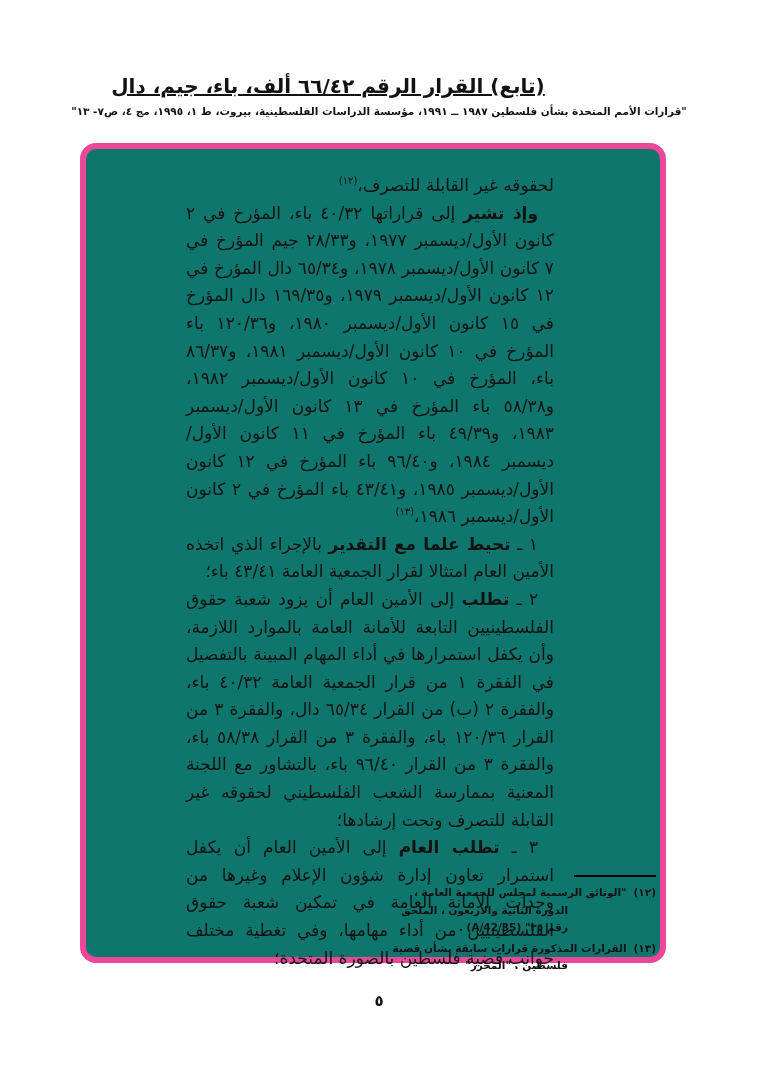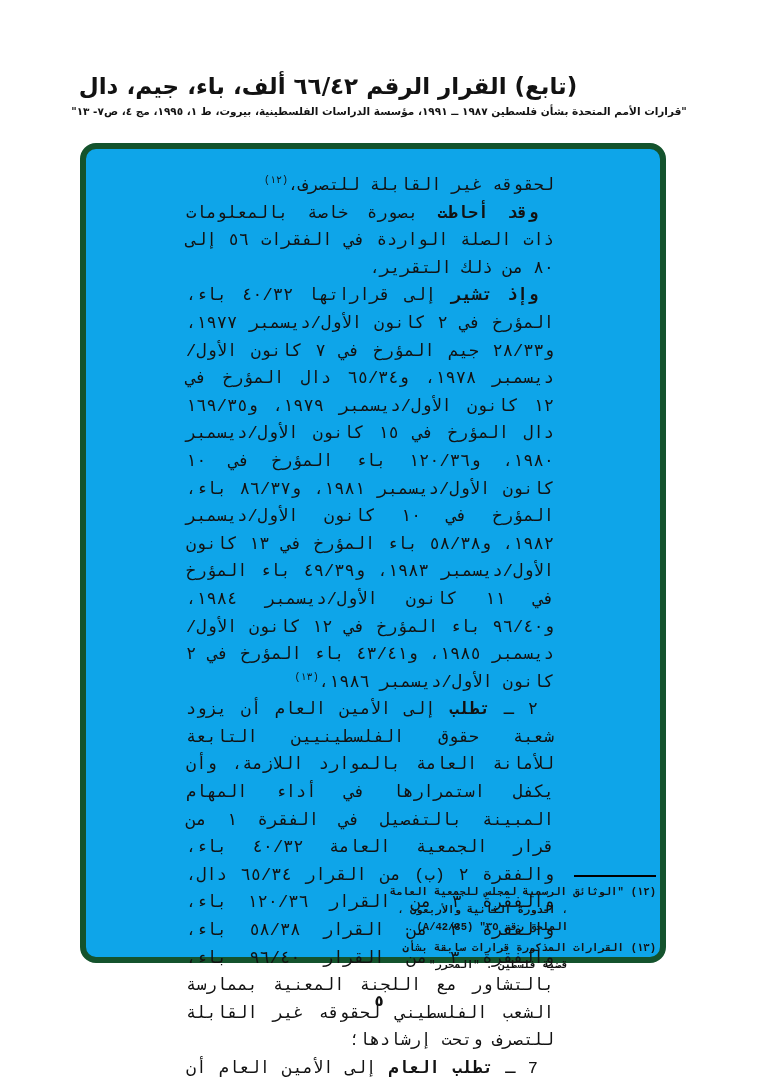--- a/index.html
+++ b/index.html
@@ -4,32 +4,31 @@
 <style>
   html,body{margin:0;padding:0;}
   body{
     width:758px;height:1078px;position:relative;background:#ffffff;
     font-family:"DejaVu Sans",sans-serif;color:#121212;overflow:hidden;
   }
   
   .hdr{position:absolute;top:0;left:0;width:758px;text-align:center;direction:rtl;}
   .hdr-title{
     position:absolute;top:74px;left:0;width:656px;
-    font-size:23px;font-weight:bold;line-height:24px;letter-spacing:0;
+    font-size:20px;font-weight:bold;line-height:24px;letter-spacing:0;text-decoration:underline;
   }
   .hdr-src{
     position:absolute;top:103px;left:0;width:758px;
     font-size:10.5px;font-weight:bold;line-height:16px;
   }
   
   .frame{
     position:absolute;left:80px;top:143px;width:586px;height:820px;
-    border:6px solid #14532d;border-radius:16px;box-sizing:border-box;
-    background:#0ea5e9;
-    font-family:Liberation Mono, monospace;
+    border:6px solid #ec4899;border-radius:16px;box-sizing:border-box;
+    background:#0f766e;
   }
   
   .text-col{
     position:absolute;top:23px;left:100px;width:368px;
     direction:rtl;text-align:justify;
     font-size:17px;line-height:27.6px;
   }
   .para{margin:0;padding:0;}
   .para.indent{text-indent:16px;}
   .b{font-weight:bold;}
@@ -62,28 +61,28 @@
 <div class="hdr">
   <div class="hdr-title">(تابع) القرار الرقم ٦٦/٤٢ ألف، باء، جيم، دال</div>
   <div class="hdr-src">"قرارات الأمم المتحدة بشأن فلسطين ١٩٨٧ ــ ١٩٩١، مؤسسة الدراسات الفلسطينية، بيروت، ط ١، ١٩٩٥، مج ٤، ص٧- ١٣"</div>
 </div>
 
 <div class="frame">
   <div class="text-col">
 
     <p class="para"><span>لحقوقه غير القابلة للتصرف،</span><sup class="fn-ref">(١٢)</sup></p>
 
-    <p class="para indent"><span class="b">وقد أحاطت</span><span> بصورة خاصة بالمعلومات ذات الصلة الواردة في الفقرات ٥٦ إلى ٨٠ من ذلك التقرير،</span></p>
 
     <p class="para indent"><span class="b">وإذ تشير</span><span> إلى قراراتها ٤٠/٣٢ باء، المؤرخ في ٢ كانون الأول/ديسمبر ١٩٧٧، و٢٨/٣٣ جيم المؤرخ في ٧ كانون الأول/ديسمبر ١٩٧٨، و٦٥/٣٤ دال المؤرخ في ١٢ كانون الأول/ديسمبر ١٩٧٩، و١٦٩/٣٥ دال المؤرخ في ١٥ كانون الأول/ديسمبر ١٩٨٠، و١٢٠/٣٦ باء المؤرخ في ١٠ كانون الأول/ديسمبر ١٩٨١، و٨٦/٣٧ باء، المؤرخ في ١٠ كانون الأول/ديسمبر ١٩٨٢، و٥٨/٣٨ باء المؤرخ في ١٣ كانون الأول/ديسمبر ١٩٨٣، و٤٩/٣٩ باء المؤرخ في ١١ كانون الأول/ديسمبر ١٩٨٤، و٩٦/٤٠ باء المؤرخ في ١٢ كانون الأول/ديسمبر ١٩٨٥، و٤٣/٤١ باء المؤرخ في ٢ كانون الأول/ديسمبر ١٩٨٦،</span><sup class="fn-ref">(١٣)</sup></p>
 
+    <p class="para indent"><span>١ ـ </span><span class="b">تحيط علما مع التقدير</span><span> بالإجراء الذي اتخذه الأمين العام امتثالا لقرار الجمعية العامة ٤٣/٤١ باء؛</span></p>
 
     <p class="para indent"><span>٢ ـ </span><span class="b">تطلب</span><span> إلى الأمين العام أن يزود شعبة حقوق الفلسطينيين التابعة للأمانة العامة بالموارد اللازمة، وأن يكفل استمرارها في أداء المهام المبينة بالتفصيل في الفقرة ١ من قرار الجمعية العامة ٤٠/٣٢ باء، والفقرة ٢ (ب) من القرار ٦٥/٣٤ دال، والفقرة ٣ من القرار ١٢٠/٣٦ باء، والفقرة ٣ من القرار ٥٨/٣٨ باء، والفقرة ٣ من القرار ٩٦/٤٠ باء، بالتشاور مع اللجنة المعنية بممارسة الشعب الفلسطيني لحقوقه غير القابلة للتصرف وتحت إرشادها؛</span></p>
 
-    <p class="para indent"><span>7 ـ </span><span class="b">تطلب العام</span><span> إلى الأمين العام أن يكفل استمرار تعاون إدارة شؤون الإعلام وغيرها من وحدات الأمانة العامة في تمكين شعبة حقوق الفلسطينيين من أداء مهامها، وفي تغطية مختلف جوانب قضية فلسطين بالصورة المتحدة؛</span></p>
+    <p class="para indent"><span>٣ ـ </span><span class="b">تطلب العام</span><span> إلى الأمين العام أن يكفل استمرار تعاون إدارة شؤون الإعلام وغيرها من وحدات الأمانة العامة في تمكين شعبة حقوق الفلسطينيين من أداء مهامها، وفي تغطية مختلف جوانب قضية فلسطين بالصورة المتحدة؛</span></p>
 
   </div>
 
   <div class="footnotes">
     <div class="fn-rule"></div>
     <p class="fn"><span class="mk">(١٢)</span><span>"الوثائق الرسمية لمجلس للجمعية العامة ، الدورة الثانية والأربعون ، الملحق رقم ٣٥" (A/42/35) .</span></p>
     <p class="fn"><span class="mk">(١٣)</span><span>القرارات المذكورة قرارات سابقة بشأن قضية فلسطين . "المحرر"</span></p>
   </div>
 </div>
 

